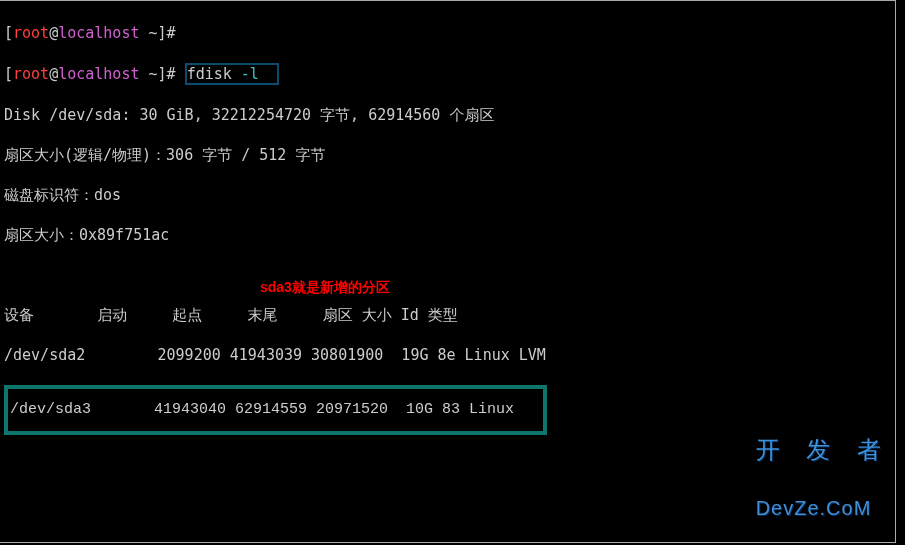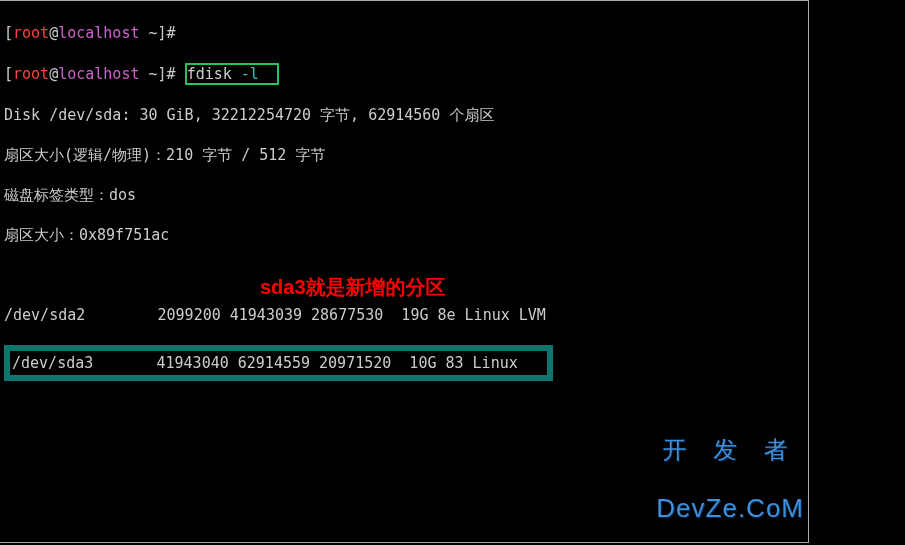--- a/index.html
+++ b/index.html
@@ -13,85 +13,87 @@
   .terminal {
     background: #000;
     color: #ccc;
     font-family: "Consolas", "DejaVu Sans Mono", "Courier New", monospace;
     font-size: 15px;
     line-height: 20px;
     padding: 2px 4px;
     white-space: pre;
     border: 1px solid #aaa;
     border-left: none;
-    width: 809px;
+    width: 896px;
     height: 543px;
     box-sizing: border-box;
     position: relative;
   }
   .user { color: #ff4040; }
   .host { color: #d060d0; }
   .cyan { color: #40c0c0; }
   .white { color: #cccccc; }
   .red-box-cmd {
-    border: 2px solid #22c55e;
+    border: 2px solid #0c4a6e;
     padding: 0;
     display: inline-block;
     height: 18px;
     line-height:18px;
   }
   .red-box-row {
-    border: 6px solid #0f766e;
+    border: 4px solid #0f766e;
     display: inline-block;
-    padding: 2px 2px;
+    padding: 11px 2px;
+    font-family: Liberation Mono, monospace;
   }
   .annotation {
     color: #ff0000;
     font-weight: bold;
-    font-size: 20px;
+    font-size: 14px;
     font-family: "Microsoft YaHei", sans-serif;
     position: absolute;
     left: 260px;
     top: 276px;
   }
   .watermark {
     position: absolute;
     right: 4px;
     bottom: 4px;
     font-family: Arial, sans-serif;
     color: #4aa8ff;
-    text-align: center;
+    text-align: left;
     pointer-events: none;
   }
   .watermark .cn {
     font-size: 24px;
     letter-spacing: 10px;
     opacity: 0.85;
     text-shadow: 1px 1px 0 #003366;
   }
   .watermark .en {
-    font-size: 26px;
+    font-size: 20px;
     letter-spacing: 1px;
     opacity: 0.85;
     text-shadow: 1px 1px 0 #003366;
     margin-top: -2px;
   }
 </style>
 </head>
 <body>
 
 <div class="terminal">
 <div><span class="white">[</span><span class="user">root</span><span class="white">@</span><span class="host">localhost</span><span class="white"> ~</span><span class="white">]</span><span class="white"># </span></div>
 <div><span class="white">[</span><span class="user">root</span><span class="white">@</span><span class="host">localhost</span><span class="white"> ~</span><span class="white">]</span><span class="white"># </span><span class="red-box-cmd"><span class="white">fdisk </span><span class="cyan">-l</span>  </span></div>
 <div>Disk /dev/sda: 30 GiB, 32212254720 字节, 62914560 个扇区</div>
-<div>扇区大小(逻辑/物理)：210 字节 / 512 字节</div>
-<div>磁盘标签类型：dos</div>
+<div>扇区大小(逻辑/物理)：306 字节 / 512 字节</div>
+<div>磁盘标识符：dos</div>
 <div>扇区大小：0x89f751ac</div>
 <div> </div>
-<div>/dev/sda2        2099200 41943039 28677530  19G 8e Linux LVM</div>
+<div>设备       启动     起点     末尾     扇区 大小 Id 类型</div>
+<div>/dev/sda2        2099200 41943039 30801900  19G 8e Linux LVM</div>
 <div><span class="red-box-row"><span>/dev/sda3       41943040 62914559 20971520  10G 83 Linux</span>   </span></div>
 
 
 
 
 
 
 
 
 

